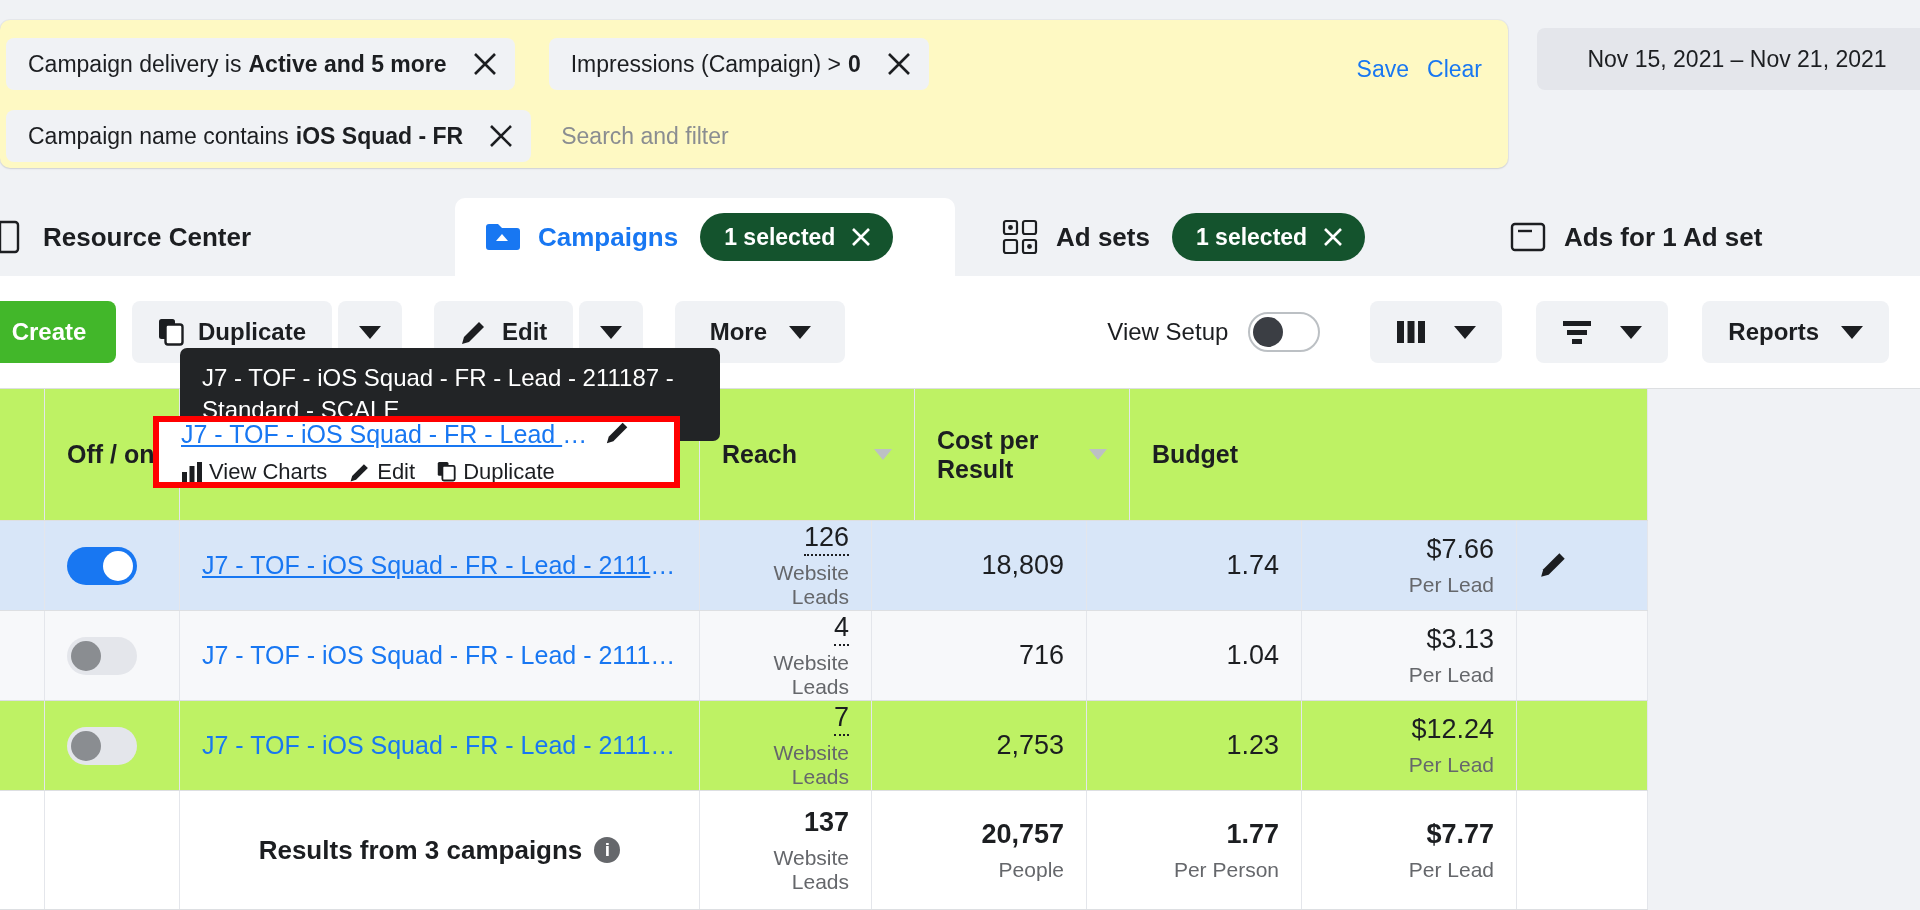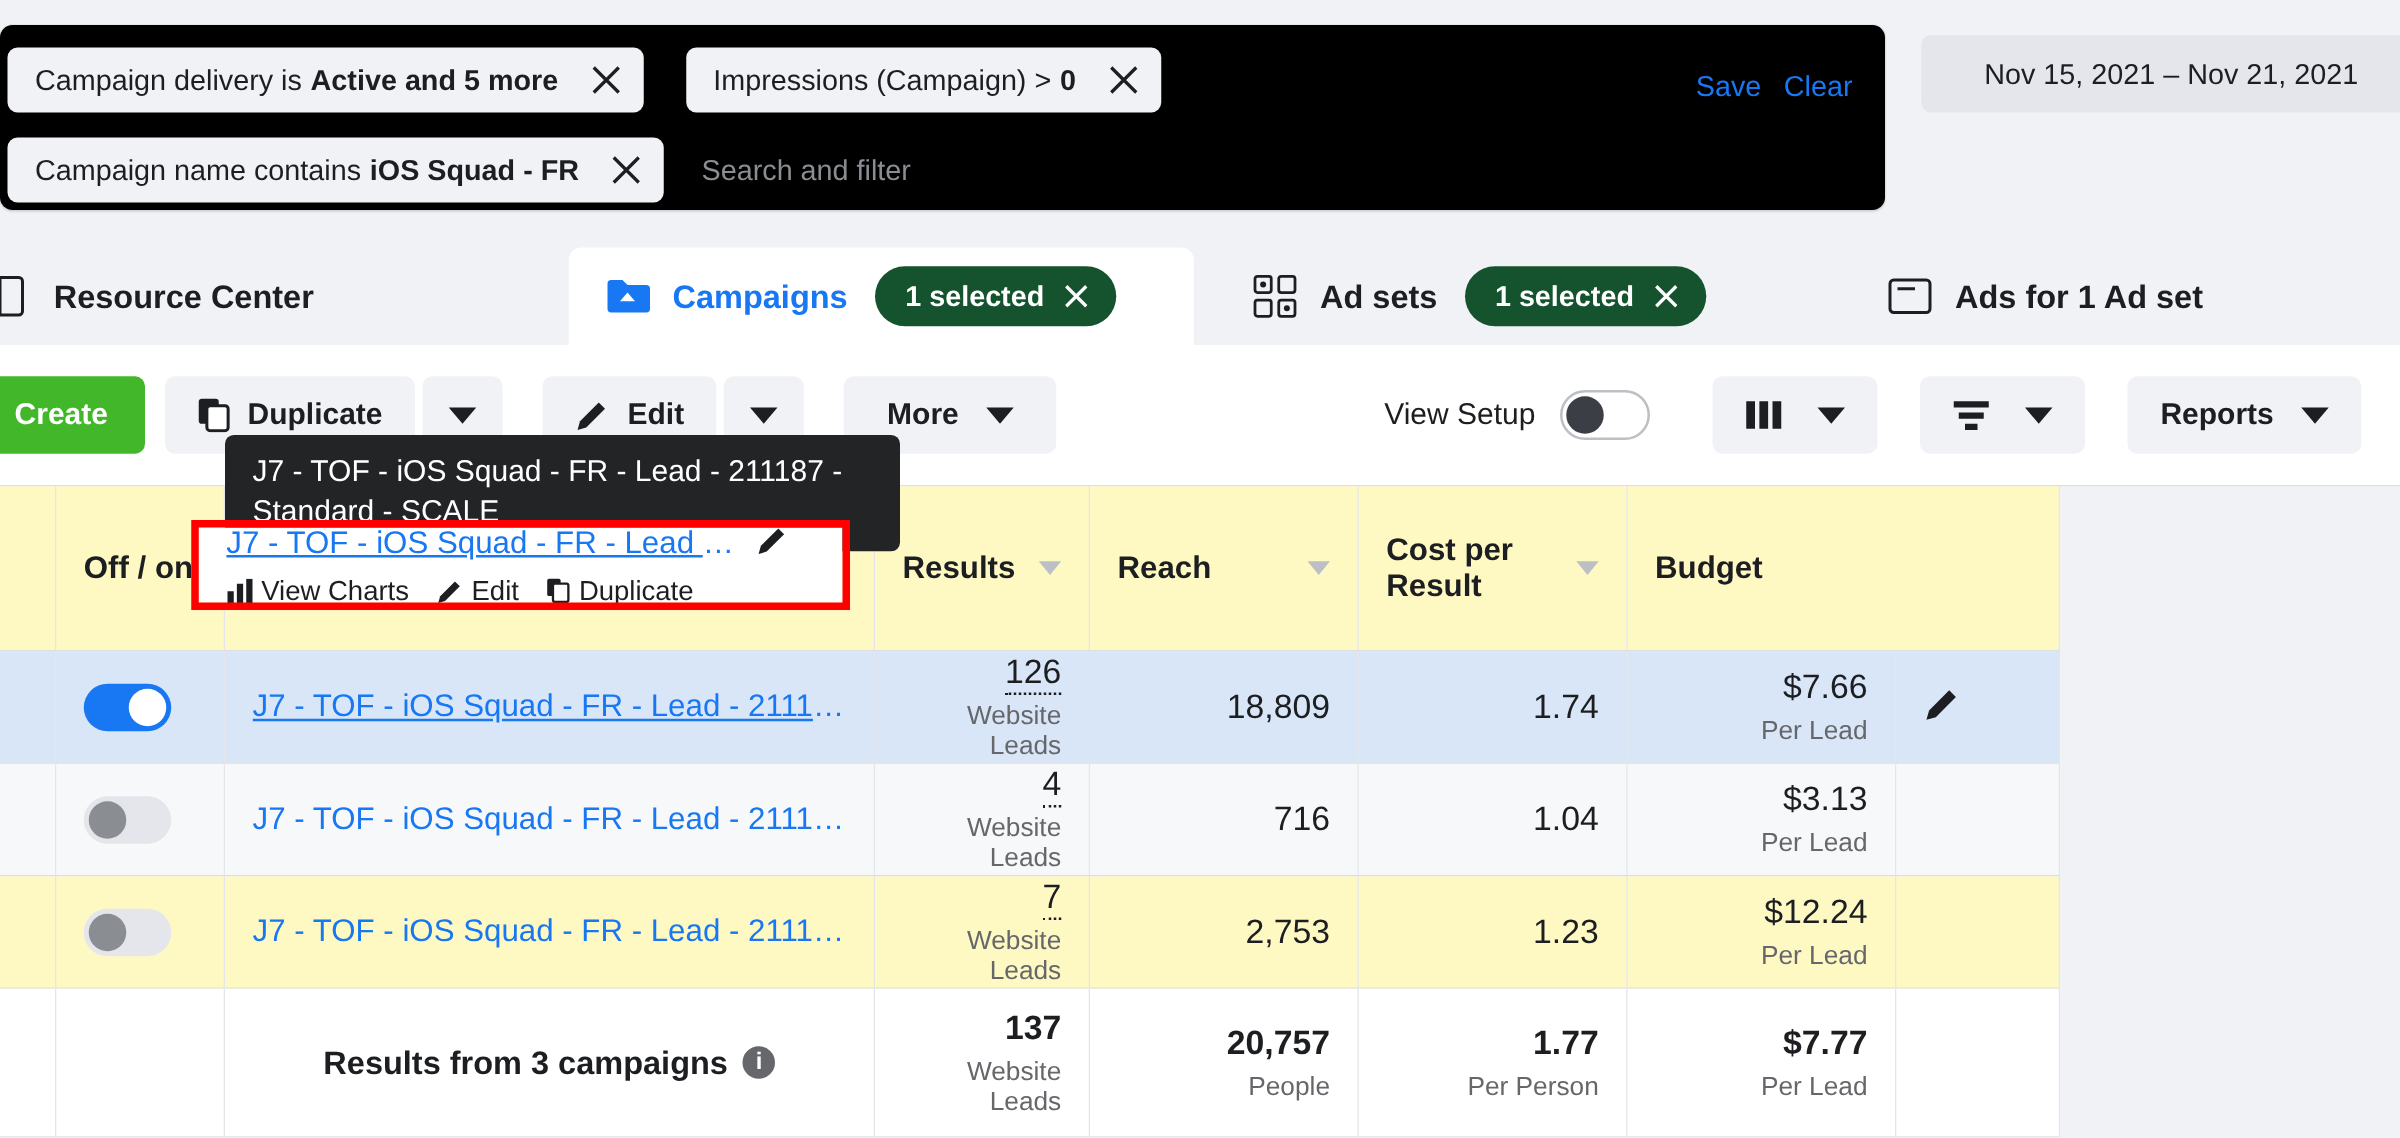--- a/index.html
+++ b/index.html
@@ -8,21 +8,21 @@
     background: #f0f2f5;
     font-family: "Liberation Sans", sans-serif;
     overflow: hidden;
   }
   #root { position: relative; width: 1920px; height: 910px; background: #f0f2f5; }
 
   
   .filter-shell {
     position: absolute; left: 0; top: 20px;
     width: 1508px; height: 148px;
-    background: #000000;
+    background: #fef9c3;
     border-radius: 10px;
     box-shadow: 0 1px 2px rgba(0,0,0,.10), 0 0 0 1px rgba(0,0,0,.04);
   }
   .filter-row { position: absolute; left: 0; display: flex; align-items: center; }
   .filter-row-1 { top: 18px; }
   .filter-row-2 { top: 90px; }
   .chip {
     display: flex; align-items: center;
     background: #f0f2f5;
     border-radius: 8px;
@@ -106,21 +106,21 @@
 
   .viewsetup { display: flex; align-items: center; font-size: 24px; color: #1c1e21; }
   .toggle {
     width: 72px; height: 40px; border-radius: 999px;
     background: #fff; border: 2px solid #bcc0c4;
     position: relative; margin-left: 20px; cursor: pointer;
   }
   .toggle-knob { position: absolute; left: 3px; top: 3px; width: 30px; height: 30px; border-radius: 50%; background: #3b3e44; }
 
   
-  .table { position: absolute; left: 0; top: 389px; width: 1648px; height: 521px; background: #fef9c3; }
+  .table { position: absolute; left: 0; top: 389px; width: 1648px; height: 521px; background: #bef264; }
   .thead { display: flex; height: 132px; border-bottom: 1px solid #dddfe2; }
   .trow { display: flex; height: 90px; border-bottom: 1px solid #dddfe2; }
   .trow-sel { background: #d8e6f8; }
   .trow-alt { background: #f7f8fa; }
   .trow-total { height: 119px; background: #fff; }
 
   .cell { display: flex; flex-direction: column; justify-content: center; padding: 0 22px; border-right: 1px solid #e4e6eb; }
   .th { justify-content: center; }
   .th-inner { display: flex; align-items: center; justify-content: space-between; width: 100%; }
   .th-label { font-size: 25px; font-weight: 700; color: #1c1e21; line-height: 1.15; }
@@ -354,26 +354,20 @@
   </div>
 
   <div class="table">
 
     <div class="thead">
       <div class="cell c-toggle"></div>
       <div class="cell c-onoff th">
         <span class="th-label">Off / on</span>
       </div>
       <div class="cell c-name th"></div>
-      <div class="cell c-results th" style="align-items:stretch;">
-        <div class="th-inner">
-            <span class="th-label">Results</span>
-            <span class="sortcaret"></span>
-          </div>
-      </div>
       <div class="cell c-reach th" style="align-items:stretch;">
         <div class="th-inner">
             <span class="th-label">Reach</span>
             <span class="sortcaret"></span>
           </div>
       </div>
       <div class="cell c-cpr th" style="align-items:stretch;">
         <div class="th-inner">
             <span class="th-label" style="max-width:140px;">Cost per Result</span>
             <span class="sortcaret"></span>

